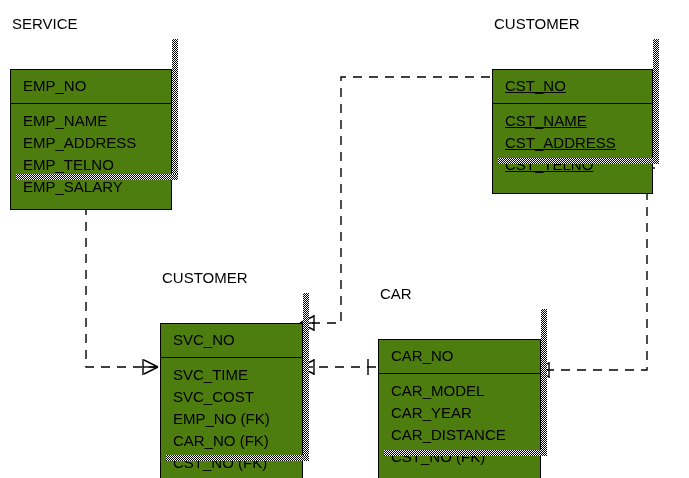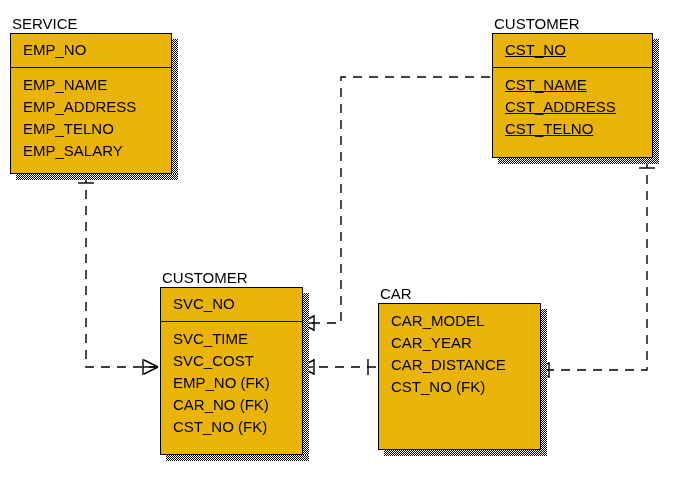--- a/index.html
+++ b/index.html
@@ -23,23 +23,24 @@
     bottom:100%;
     margin-bottom:1px;
     font-size:15px;
     line-height:17px;
     color:#000;
     white-space:nowrap;
   }
   .box{
     position:relative;
     border:1.6px solid #000;
-    background:#eab308;
+    background:#4d7c0f;
     box-sizing:border-box;
     height:100%;
+    margin-top:36px;
   }
   
   .shadow-r,.shadow-b{
     position:absolute;
     background-color:#ffffff;
     background-image:
       linear-gradient(45deg,#000 25%,transparent 25%,transparent 75%,#000 75%),
       linear-gradient(45deg,#000 25%,transparent 25%,transparent 75%,#000 75%);
     background-size:2px 2px;
     background-position:0 0,1px 1px;
@@ -171,20 +172,23 @@
         <div class="field">CST_NO (FK)</div>
       </div>
     </div>
   </div>
 
   <div class="entity" style="left:378px;top:303px;width:163px;height:147px;">
     <div class="entity-title">CAR</div>
     <div class="shadow-r"></div>
     <div class="shadow-b"></div>
     <div class="box">
+      <div class="pk-section">
+        <div class="field">CAR_NO</div>
+      </div>
       <div class="attr-section">
         <div class="field">CAR_MODEL</div>
         <div class="field">CAR_YEAR</div>
         <div class="field">CAR_DISTANCE</div>
         <div class="field">CST_NO (FK)</div>
       </div>
     </div>
   </div>
 
 </div>

